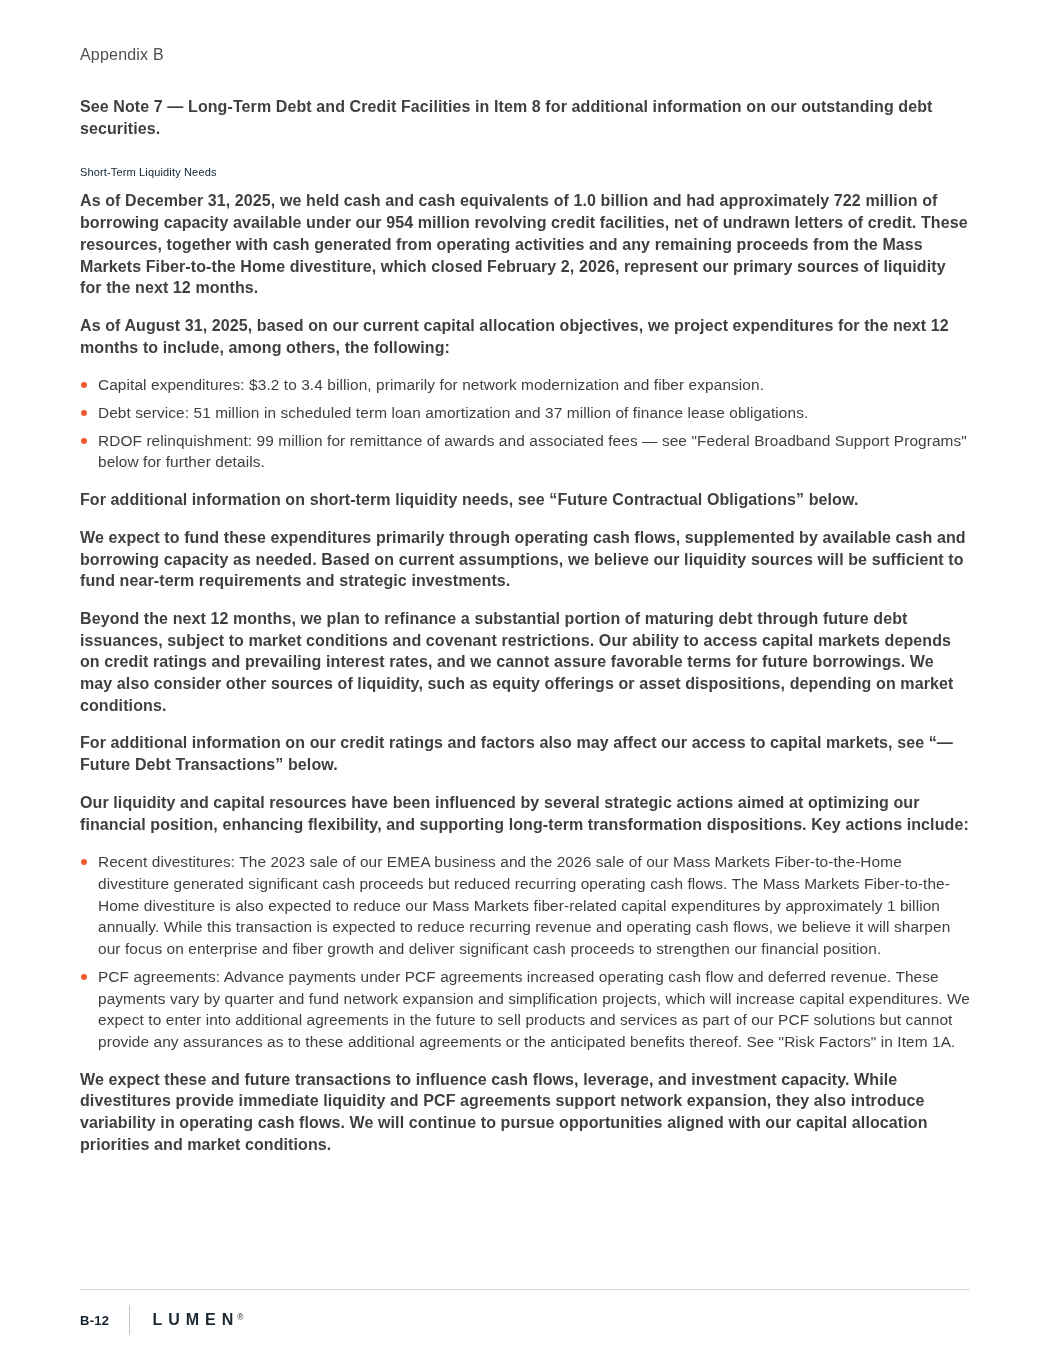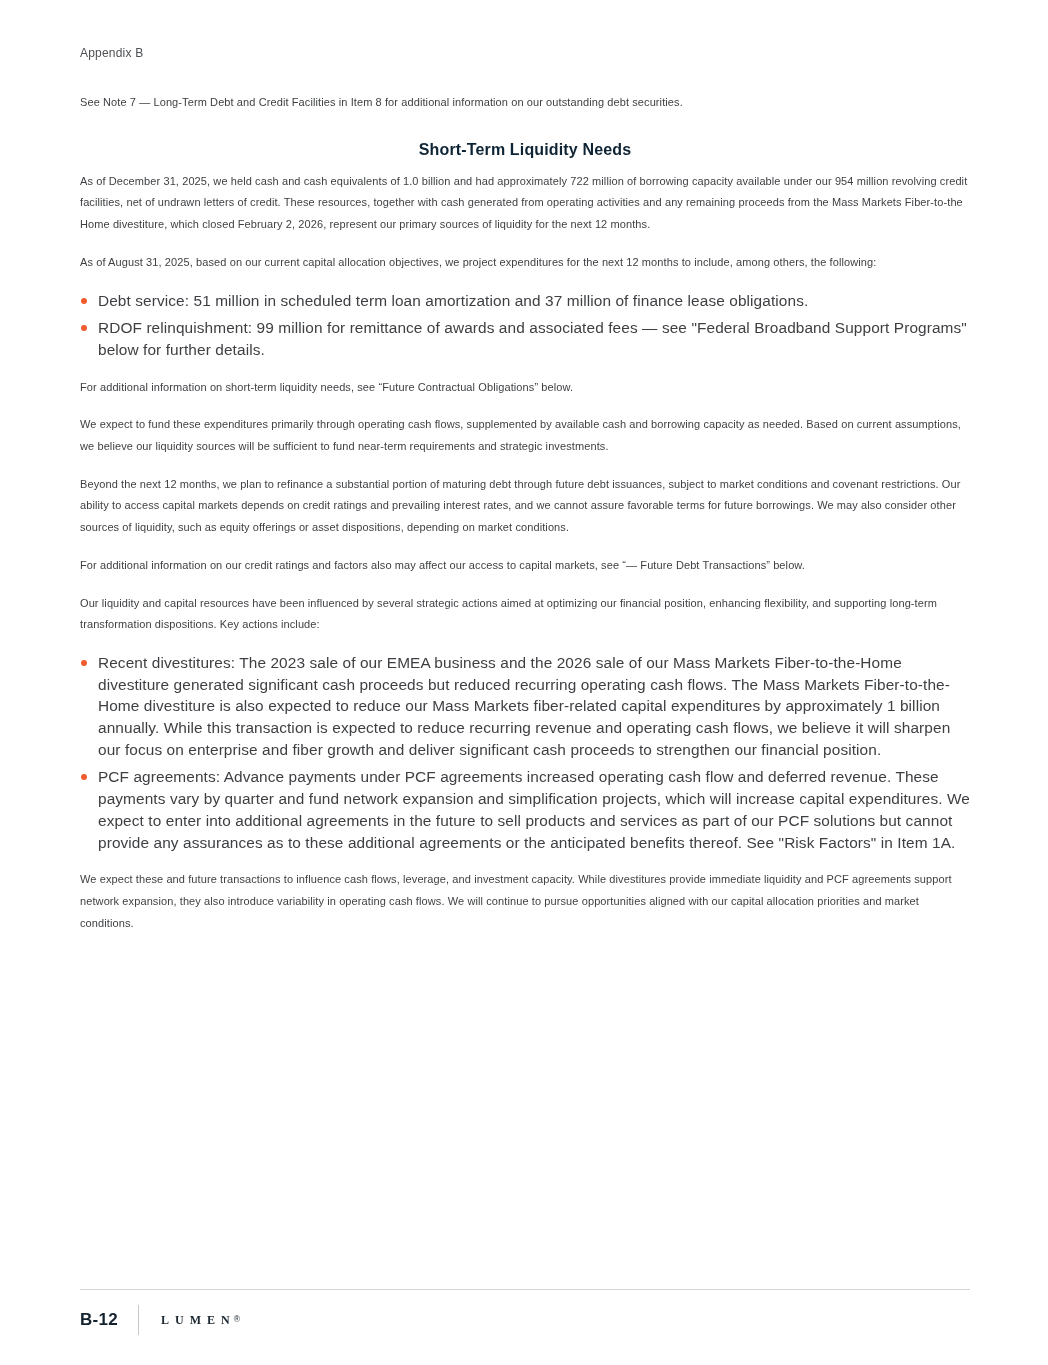--- a/index.html
+++ b/index.html
@@ -21,38 +21,38 @@
     color: var(--body);
     overflow: hidden;
   }
   .content {
     position: absolute;
     top: 46px;
     left: 80px;
     right: 78px;
   }
   .appendix-label {
-    font-size: 12px;
+    font-size: 16px;
     color: var(--muted);
     letter-spacing: 0.2px;
     margin-bottom: 32px;
   }
   p.para {
-    font-size: 11px;
+    font-size: 16px;
     line-height: 21.7px;
     letter-spacing: 0.1px;
     margin: 0 0 16px 0;
+    font-weight: bold;
   }
   h2.section-heading {
-    font-size: 16px;
-    font-weight: bold;
+    font-size: 11px;
+    font-weight: normal;
     color: var(--heading);
     letter-spacing: 0.15px;
     margin: 27px 0 12px 0;
-    text-align: center;
   }
   ul.bullet-list {
     list-style: none;
     margin: 0 0 16px 0;
     padding: 0;
   }
   ul.bullet-list li {
     position: relative;
     padding-left: 18px;
     font-size: 15.4px;
@@ -79,42 +79,41 @@
   .footer-rule {
     border: 0;
     border-top: 1px solid var(--rule);
     margin: 0 0 15px 0;
   }
   .footer-row {
     display: flex;
     align-items: center;
   }
   .page-number {
-    font-size: 17px;
+    font-size: 13px;
     font-weight: bold;
     color: var(--navy);
     letter-spacing: 0.3px;
     margin-right: 20px;
   }
   .footer-divider {
     width: 1px;
     height: 30px;
     background: #c8c8c8;
     margin-right: 22px;
   }
   .logo {
     display: flex;
     align-items: flex-start;
     color: #1b2831;
   }
   .logo-text {
-    font-size: 12px;
+    font-size: 16px;
     font-weight: bold;
     letter-spacing: 6px;
-    font-family: Liberation Serif, serif;
   }
   .logo-reg {
     font-size: 8.5px;
     margin-left: -2px;
     margin-top: 1px;
   }
 </style>
 </head>
 <body>
 
@@ -122,20 +121,24 @@
   <div class="content">
 
     <div class="appendix-label">Appendix B</div>
 
     <p class="para">See Note 7 — Long-Term Debt and Credit Facilities in Item 8 for additional information on our outstanding debt securities.</p>
 
     <h2 class="section-heading">Short-Term Liquidity Needs</h2>
     <p class="para">As of December 31, 2025, we held cash and cash equivalents of 1.0 billion and had approximately 722 million of borrowing capacity available under our 954 million revolving credit facilities, net of undrawn letters of credit. These resources, together with cash generated from operating activities and any remaining proceeds from the Mass Markets Fiber-to-the Home divestiture, which closed February 2, 2026, represent our primary sources of liquidity for the next 12 months.</p>
     <p class="para">As of August 31, 2025, based on our current capital allocation objectives, we project expenditures for the next 12 months to include, among others, the following:</p>
     <ul class="bullet-list">
+      <li>
+        <span class="bullet-dot"></span>
+        <span>Capital expenditures: $3.2 to 3.4 billion, primarily for network modernization and fiber expansion.</span>
+      </li>
       <li>
         <span class="bullet-dot"></span>
         <span>Debt service: 51 million in scheduled term loan amortization and 37 million of finance lease obligations.</span>
       </li>
       <li>
         <span class="bullet-dot"></span>
         <span>RDOF relinquishment: 99 million for remittance of awards and associated fees — see "Federal Broadband Support Programs" below for further details.</span>
       </li>
     </ul>
     <p class="para">For additional information on short-term liquidity needs, see “Future Contractual Obligations” below.</p>

